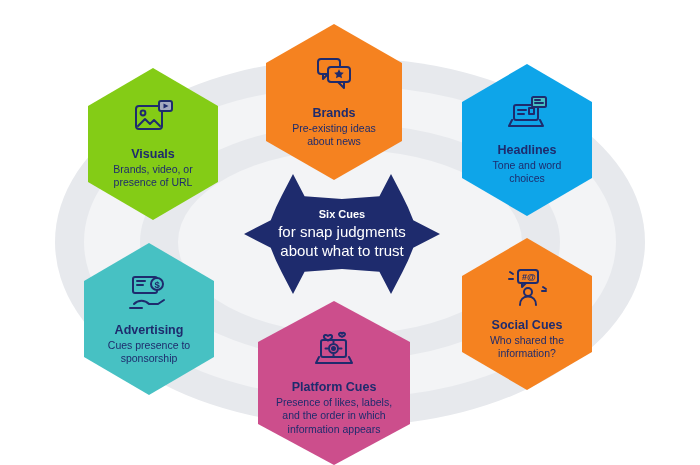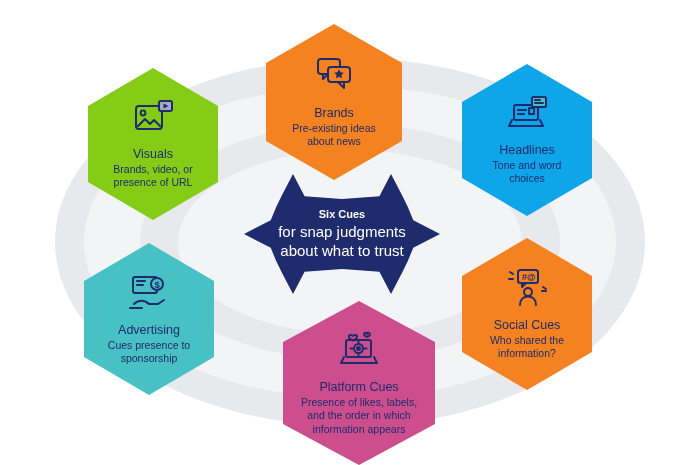--- a/index.html
+++ b/index.html
@@ -28,38 +28,38 @@
     clip-path: polygon(50% 0, 100% 25%, 100% 75%, 50% 100%, 0 75%, 0 25%);
     display: flex;
     flex-direction: column;
     align-items: center;
     justify-content: center;
     text-align: center;
     padding: 10px 13px;
     z-index: 2;
   }
   .hex .title {
-    font-weight: normal;
+    font-weight: bold;
     font-size: 12.5px;
     color: #1e2b6d;
     margin-top: 10px;
   }
   .hex .desc {
     font-size: 10.5px;
     line-height: 1.28;
     color: #1e2b6d;
     margin-top: 2px;
   }
   .hex svg { display: block; }
 
   .hex-visuals     { left: 88px;  top: 68px;  width: 130px; height: 152px; background: #84cc16; }
   .hex-brands      { left: 266px; top: 24px;  width: 136px; height: 156px; background: #f58220; }
   .hex-headlines   { left: 462px; top: 64px;  width: 130px; height: 152px; background: #0ea5e9; }
   .hex-social      { left: 462px; top: 238px; width: 130px; height: 152px; background: #f58220; }
-  .hex-platform    { left: 283px; top: 301px; width: 152px; height: 164px; background: #cc4e8c; }
+  .hex-platform    { left: 258px; top: 301px; width: 152px; height: 164px; background: #cc4e8c; }
   .hex-advertising { left: 84px;  top: 243px; width: 130px; height: 152px; background: #47c1c3; }
 
   
   .center-shape {
     position: absolute;
     left: 244px; top: 174px;
     width: 196px; height: 120px;
     z-index: 3;
   }
   .center-shape svg { position: absolute; left: 0; top: 0; width: 100%; height: 100%; }

